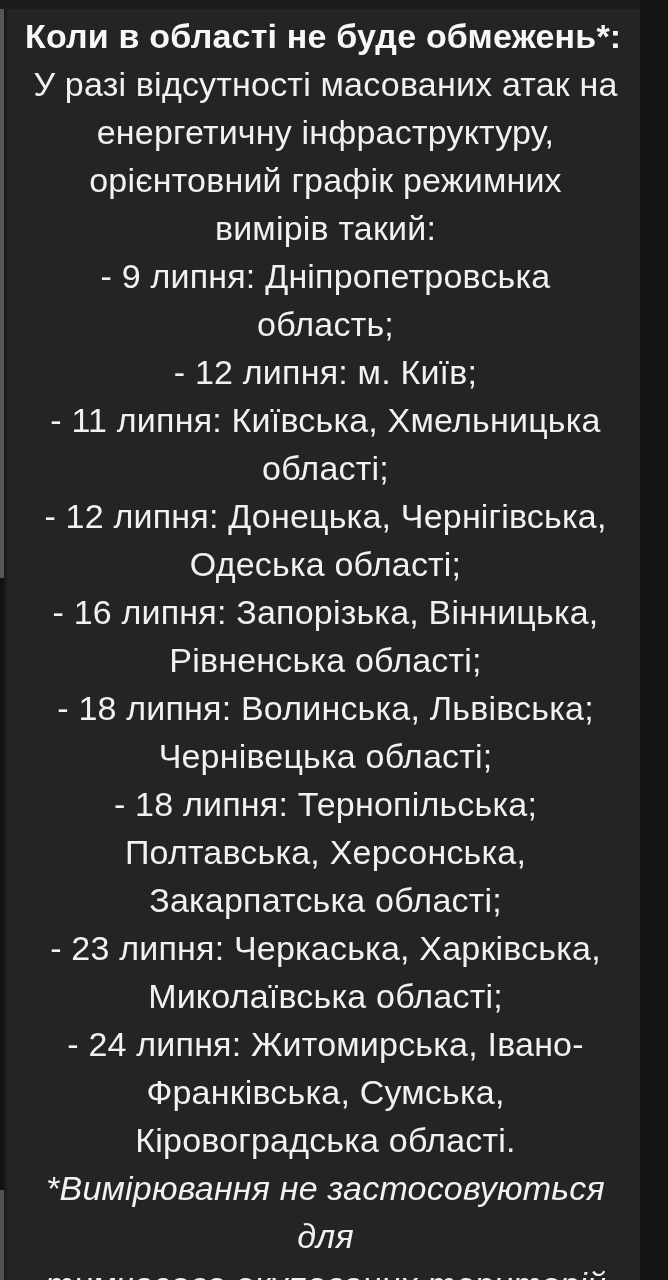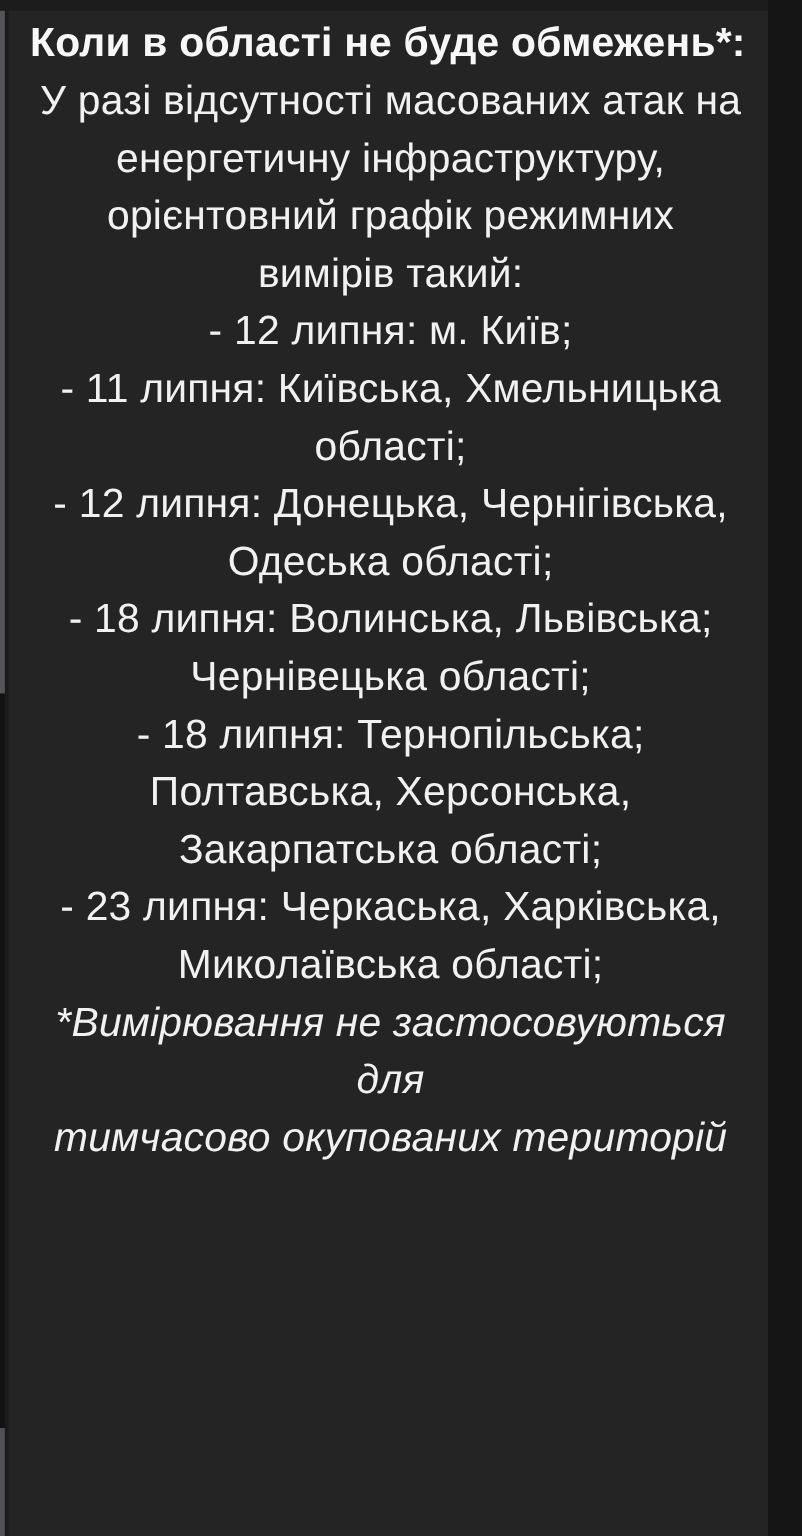--- a/index.html
+++ b/index.html
@@ -73,29 +73,36 @@
   <div class="strip seg-bottom"></div>
   <div class="edge-top"></div>
 
   <div class="content" style="color: rgb(241, 241, 241);">
     <h1 class="title" style="color: rgb(247, 247, 247);">Коли в області не буде обмежень*:</h1>
     <p class="intro">У разі відсутності масованих атак на
 енергетичну інфраструктуру,
 орієнтовний графік режимних
 вимірів такий:</p>
     <div id="schedule-list">
+        <div class="schedule-item">- 9 липня: Дніпропетровська
+область;</div>
         <div class="schedule-item">- 12 липня: м. Київ;</div>
         <div class="schedule-item">- 11 липня: Київська, Хмельницька
 області;</div>
         <div class="schedule-item">- 12 липня: Донецька, Чернігівська,
 Одеська області;</div>
+        <div class="schedule-item">- 16 липня: Запорізька, Вінницька,
+Рівненська області;</div>
         <div class="schedule-item">- 18 липня: Волинська, Львівська;
 Чернівецька області;</div>
         <div class="schedule-item">- 18 липня: Тернопільська;
 Полтавська, Херсонська,
 Закарпатська області;</div>
         <div class="schedule-item">- 23 липня: Черкаська, Харківська,
 Миколаївська області;</div>
+        <div class="schedule-item">- 24 липня: Житомирська, Івано-
+Франківська, Сумська,
+Кіровоградська області.</div>
       </div>
     <p class="footnote">*Вимірювання не застосовуються для
 тимчасово окупованих територій</p>
   </div>
 </div>
 
 </body></html>

